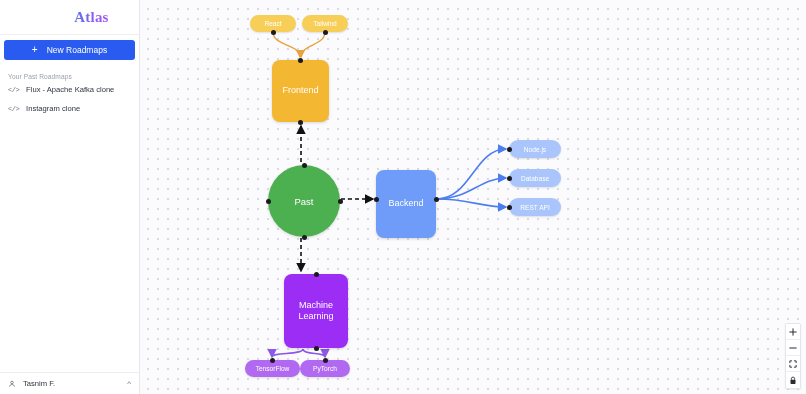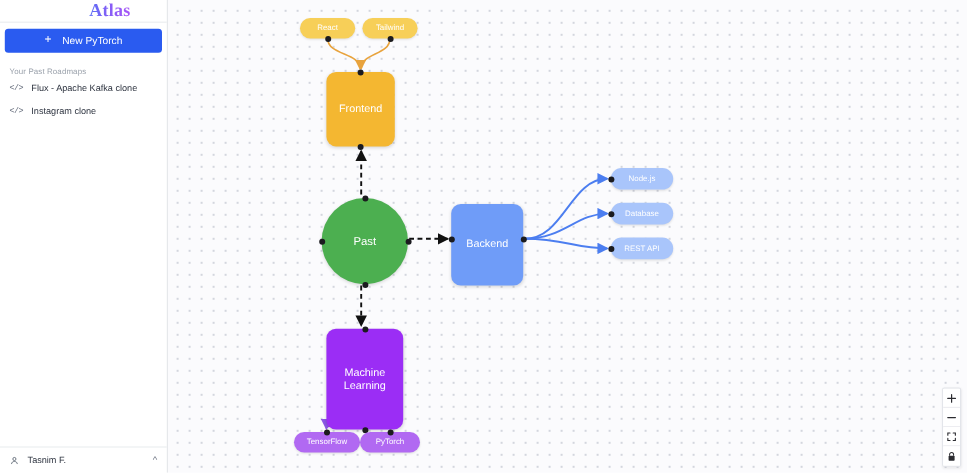--- a/index.html
+++ b/index.html
@@ -13,21 +13,21 @@
 
   
   #sidebar {
     width: 140px; height: 394px;
     background: #ffffff;
     border-right: 1px solid #e6e8eb;
     display: flex; flex-direction: column;
     position: relative; z-index: 5;
   }
   #brand {
-    height: 19px;
+    height: 35px;
     display: flex; align-items: center; justify-content: center;
     border-bottom: 1px solid #eceef0;
     padding-left: 44px;
   }
   #brand-text {
     font-family: "Liberation Serif", serif;
     font-weight: bold;
     font-size: 15px;
     letter-spacing: .2px;
     background: linear-gradient(90deg,#5b6ef5 0%, #8b5cf6 55%, #a855f7 100%);
@@ -143,21 +143,21 @@
 <div id="app">
 
   <aside id="sidebar">
 
     <div id="brand">
       <span id="brand-text">Atlas</span>
     </div>
 
     <button id="new-roadmap-btn">
       <span class="plus">+</span>
-      <span>New PyTorch</span>
+      <span>New Roadmaps</span>
     </button>
 
     <div id="past-label">Your Past Roadmaps</div>
 
     <div class="roadmap-item">
       <span class="code-icon">&lt;/&gt;</span>
       <span>Flux - Apache Kafka clone</span>
     </div>
 
     <div class="roadmap-item">
@@ -254,21 +254,21 @@
     <div class="node pill" style="left:369px; top:169px; width:52px; height:18px; background:#a9c5fb;">
       <span class="lbl">Database</span>
       <span class="handle" style="left:-2.5px; top:6.5px;"></span>
     </div>
 
     <div class="node pill" style="left:369px; top:198px; width:52px; height:18px; background:#a9c5fb;">
       <span class="lbl">REST API</span>
       <span class="handle" style="left:-2.5px; top:6.5px;"></span>
     </div>
 
-    <div class="node boxnode" style="left:132px; top:274px; width:64px; height:84px; background:#9b2df5;">
+    <div class="node boxnode" style="left:144px; top:274px; width:64px; height:74px; background:#9b2df5;">
       <span class="lbl">Machine Learning</span>
       <span class="handle" style="left:29.5px; top:-2.5px;"></span>
       <span class="handle" style="left:29.5px; bottom:-2.5px;"></span>
     </div>
 
     <div class="node pill" style="left:105px; top:360px; width:55px; height:17px; background:#b169f2;">
       <span class="lbl">TensorFlow</span>
       <span class="handle" style="left:25px; top:-2.5px;"></span>
     </div>
 

